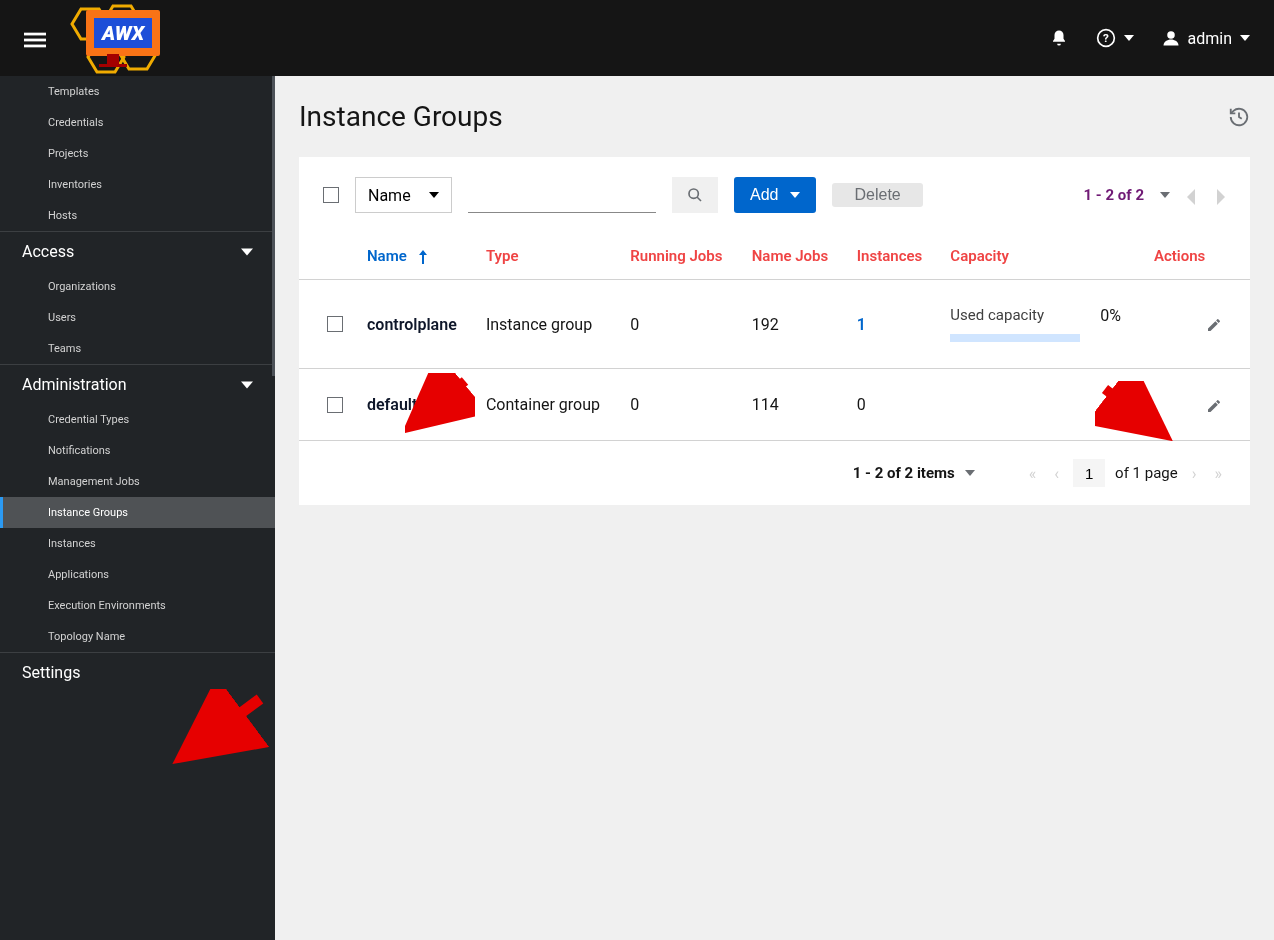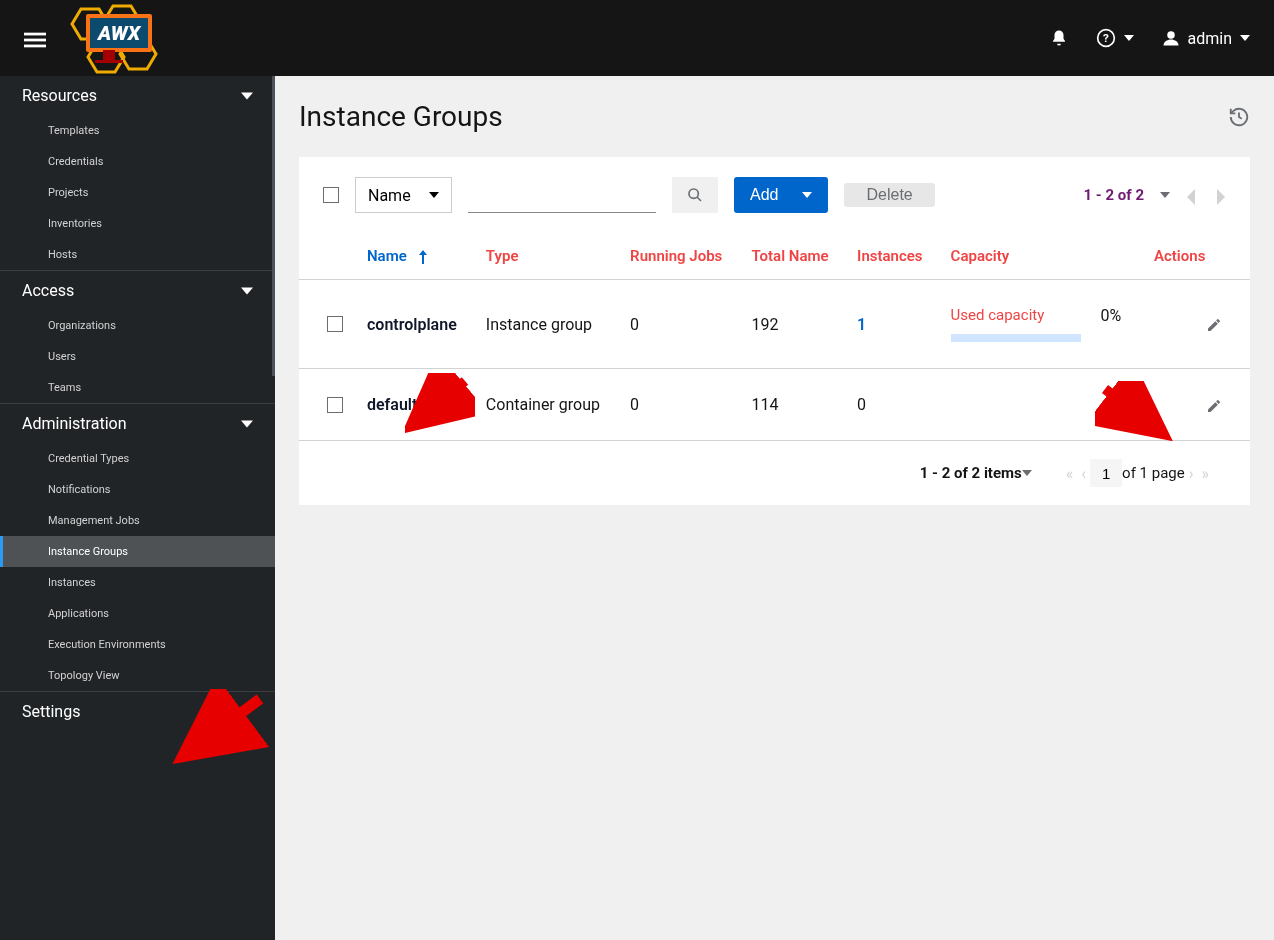--- a/index.html
+++ b/index.html
@@ -2,21 +2,21 @@
 <html><head>
 <meta charset="utf-8">
 <style>
 * { box-sizing: border-box; margin: 0; padding: 0; }
 body { font-family: -apple-system, BlinkMacSystemFont, "Segoe UI", Roboto, Helvetica, Arial, sans-serif; background: #f0f0f0; width: 1274px; height: 940px; overflow: hidden; }
 
 .topbar { background: #151515; height: 76px; display: flex; align-items: center; padding: 0 24px; }
 .hamburger { color: #fff; font-size: 24px; margin-right: 20px; cursor: pointer; }
 .logo-area { display: flex; align-items: center; position: relative; height: 76px; }
 .hex-bg { position: absolute; top: 4px; left: -5px; }
-.awx-logo { position: relative; z-index: 1; background: #0c4a6e; color: #fff; font-weight: 900; font-style: italic; padding: 3px 8px; font-size: 20px; border: 4px solid #f97316; border-radius: 2px; margin-left: 20px; }
+.awx-logo { position: relative; z-index: 1; background: #1d4ed8; color: #fff; font-weight: 900; font-style: italic; padding: 3px 8px; font-size: 20px; border: 8px solid #f97316; border-radius: 2px; margin-left: 20px; }
 .awx-stand { position: relative; z-index: 1; width: 12px; height: 10px; background: #a30000; margin: -2px auto 0; }
 .awx-base { position: relative; z-index: 1; width: 28px; height: 3px; background: #a30000; margin: 0 auto; }
 .topbar-right { margin-left: auto; display: flex; align-items: center; gap: 28px; color: #fff; }
 .topbar-item { display: flex; align-items: center; gap: 8px; cursor: pointer; font-size: 16px; }
 
 .layout { display: flex; height: calc(940px - 76px); }
 
 .sidebar { width: 275px; background: #212427; color: #fff; overflow-y: auto; position: relative; }
 .sidebar::after { content: ""; position: absolute; right: 0; top: 0; width: 3px; height: 300px; background: #4d5258; }
 .nav-section-header { display: flex; justify-content: space-between; align-items: center; padding: 10px 22px; font-size: 16px; cursor: pointer; border-top: 1px solid #3c3f42; }
@@ -28,38 +28,38 @@
 .page-header { display: flex; align-items: center; justify-content: space-between; margin-bottom: 24px; }
 .page-title { font-size: 28px; font-weight: 400; color: #151515; }
 .history-icon { color: #6a6e73; cursor: pointer; }
 
 .card { background: #fff; border-radius: 0; }
 .toolbar { display: flex; align-items: center; padding: 20px 24px; gap: 16px; }
 .checkbox { width: 16px; height: 16px; border: 1px solid #6a6e73; cursor: pointer; background: #fff; }
 .filter-dropdown { border: 1px solid #ccc; height: 36px; display: flex; align-items: center; padding: 0 12px; gap: 16px; cursor: pointer; font-size: 16px; width: 97px; justify-content: space-between; }
 .search-input { border: none; border-bottom: 1px solid #888; height: 36px; width: 188px; padding: 0 8px; outline: none; font-size: 16px; }
 .search-btn { background: #f0f0f0; border: none; width: 46px; height: 36px; cursor: pointer; display: flex; align-items: center; justify-content: center; color: #6a6e73; }
-.add-btn { background: #06c; color: #fff; border: none; height: 36px; padding: 12px 16px; font-size: 16px; cursor: pointer; display: flex; align-items: center; gap: 24px; border-radius: 3px; }
+.add-btn { background: #06c; color: #fff; border: none; height: 36px; padding: 12px 16px; font-size: 16px; cursor: pointer; display: flex; align-items: center; gap: 12px; border-radius: 3px; }
 .delete-btn { background: #e7e7e7; color: #6a6e73; border: none; height: 24px; padding: 0 22px; font-size: 16px; border-radius: 3px; }
 .pagination-top { margin-left: auto; display: flex; align-items: center; gap: 16px; color: #701a75; font-size: 15px; }
 .page-arrow { color: #d2d2d2; cursor: pointer; font-size: 18px; }
 
 .data-table { width: 100%; border-collapse: collapse; }
 .data-table th { text-align: left; padding: 14px 12px; font-weight: 600; font-size: 15px; color: #ef4444; border-bottom: 1px solid #d2d2d2; }
 .data-table th.sorted { color: #06c; }
 .data-table th:first-child, .data-table td:first-child { padding-left: 28px; width: 56px; }
 .data-table td { padding: 26px 12px; font-size: 16px; color: #151515; border-bottom: 1px solid #d2d2d2; vertical-align: middle; }
 .data-table td.name-link a { color: #0f172a; text-decoration: none; font-weight: 600; }
 .capacity-cell { }
-.capacity-label { font-size: 15px; color: #ef4444; }
+.capacity-label { font-size: 15px; color: #404040; }
 .capacity-bar { width: 130px; height: 8px; background: #d0e5ff; margin-top: 10px; }
 .actions-cell { text-align: right; padding-right: 28px !important; }
 .pencil-icon { color: #6a6e73; cursor: pointer; }
 
-.pagination-bottom { display: flex; align-items: center; justify-content: flex-end; padding: 18px 37px; font-size: 15px; color: #151515; }
+.pagination-bottom { display: flex; align-items: center; justify-content: flex-end; padding: 18px 24px; gap: 10px; font-size: 15px; color: #151515; }
 .page-input { width: 32px; height: 28px; text-align: center; background: #f5f5f5; border: none; font-size: 15px; }
 .pg-dbl, .pg-sgl { color: #d2d2d2; cursor: pointer; padding: 0 4px; font-size: 16px; }
 
 .arrow-annotation { position: absolute; color: #e60000; pointer-events: none; z-index: 10; }
 
 svg { display: inline-block; vertical-align: middle; }
 </style>
 </head>
 <body>
 
@@ -107,26 +107,20 @@
       <span>admin</span>
       <svg width="10" height="10" viewBox="0 0 10 10" fill="currentColor">
           <polygon points="0,2 10,2 5,8"></polygon>
         </svg>
     </div>
   </div>
 </div>
 
 <div class="layout">
   <div class="sidebar" id="sidebar">
-      <div class="nav-section-header">
-        <span>Resources</span>
-        <svg width="12" height="12" viewBox="0 0 10 10" fill="currentColor">
-          <polygon points="0,2 10,2 5,8"></polygon>
-        </svg>
-      </div>
       <div class="nav-item">Templates</div>
       <div class="nav-item">Credentials</div>
       <div class="nav-item">Projects</div>
       <div class="nav-item">Inventories</div>
       <div class="nav-item">Hosts</div>
       <div class="nav-section-header">
         <span>Access</span>
         <svg width="12" height="12" viewBox="0 0 10 10" fill="currentColor">
           <polygon points="0,2 10,2 5,8"></polygon>
         </svg>
@@ -140,21 +134,21 @@
           <polygon points="0,2 10,2 5,8"></polygon>
         </svg>
       </div>
       <div class="nav-item">Credential Types</div>
       <div class="nav-item">Notifications</div>
       <div class="nav-item">Management Jobs</div>
       <div class="nav-item active">Instance Groups</div>
       <div class="nav-item">Instances</div>
       <div class="nav-item">Applications</div>
       <div class="nav-item">Execution Environments</div>
-      <div class="nav-item">Topology View</div>
+      <div class="nav-item">Topology Name</div>
       <div class="nav-section-header">
         <span>Settings</span>
       </div>
     </div>
 
   <div class="content" style="position:relative;">
     <div class="page-header">
       <h1 class="page-title">Instance Groups</h1>
       <span class="history-icon">
         <svg width="22" height="22" viewBox="0 0 24 24" fill="none" stroke="currentColor" stroke-width="2">
@@ -212,21 +206,21 @@
             <th></th>
             <th class="sorted">
               <span>Name</span>
               &nbsp;
               <svg width="10" height="14" viewBox="0 0 10 14" fill="#06c">
                   <polygon points="5,0 9,5 6,5 6,14 4,14 4,5 1,5"></polygon>
                 </svg>
             </th>
             <th>Type</th>
             <th>Running Jobs</th>
-            <th>Total Name</th>
+            <th>Name Jobs</th>
             <th>Instances</th>
             <th>Capacity</th>
             <th style="padding-right:40px;">Actions</th>
           </tr>
         </thead>
         <tbody id="table-body">
             <tr>
     <td>
                 <div class="checkbox"></div>
               </td>

